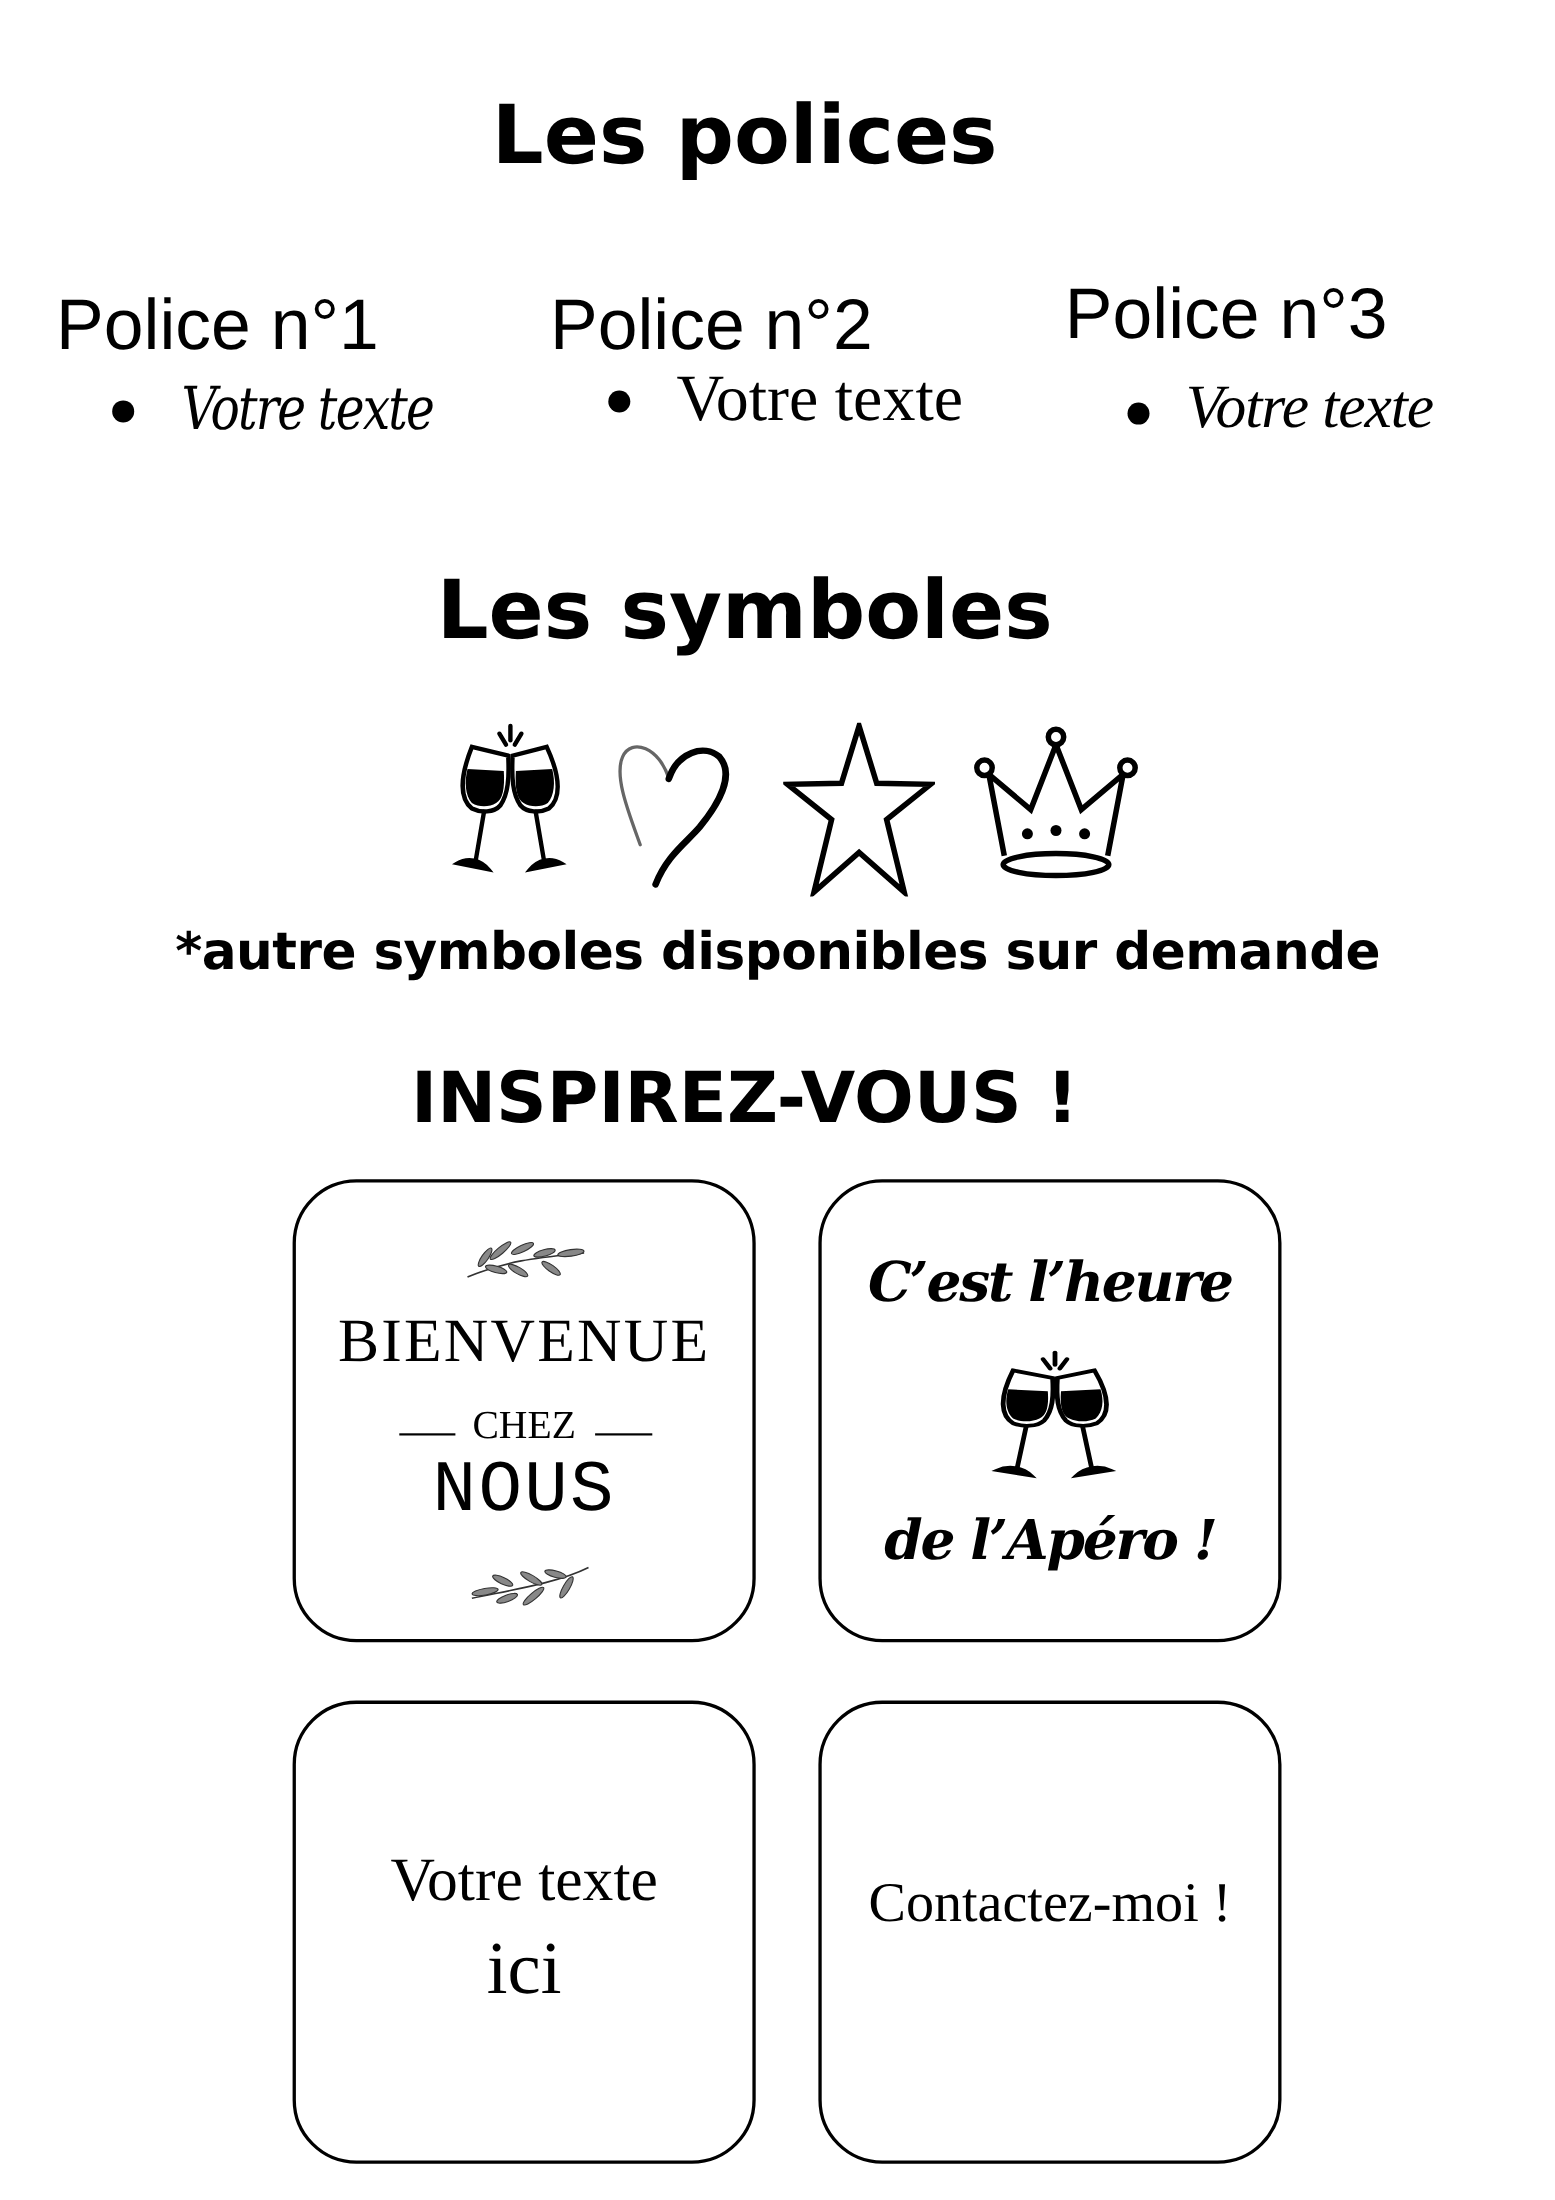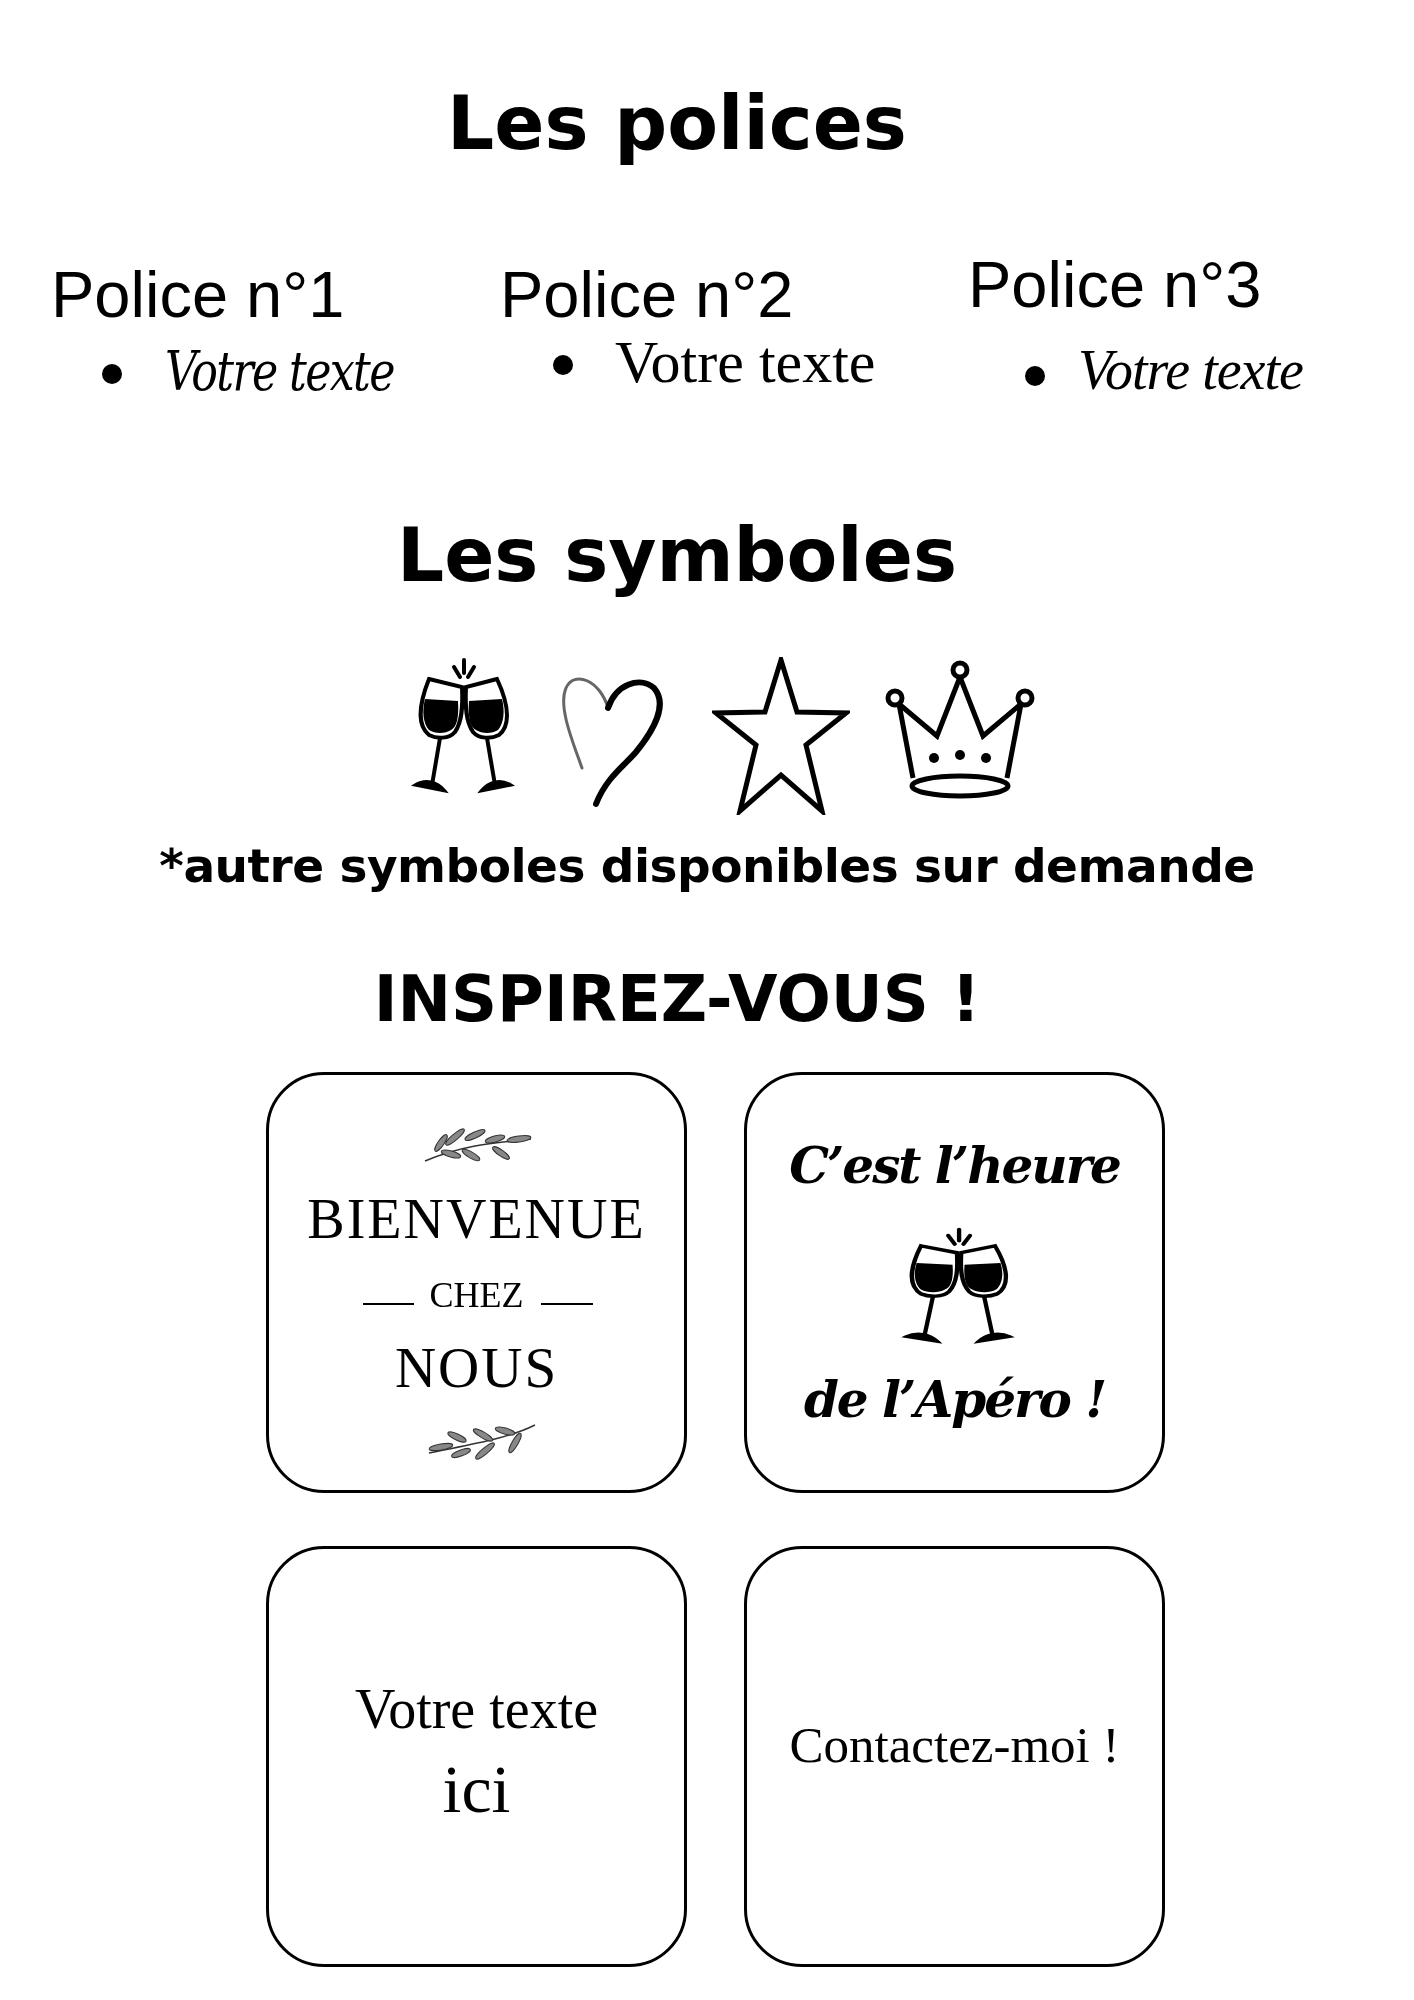--- a/index.html
+++ b/index.html
@@ -105,21 +105,21 @@
       <ellipse cx="96" cy="14" rx="12" ry="3" transform="rotate(-8 96 14)"></ellipse>
       <ellipse cx="28" cy="29" rx="10" ry="3" transform="rotate(15 28 29)"></ellipse>
       <ellipse cx="48" cy="30" rx="10" ry="3" transform="rotate(30 48 30)"></ellipse>
       <ellipse cx="78" cy="28" rx="10" ry="3" transform="rotate(35 78 28)"></ellipse>
     </g>
   </svg>
   <div class="card-text serif-card" style="top:116px; font-size:56px; letter-spacing:2px;">BIENVENUE</div>
   <div class="rule" style="left:94px; width:51px; top:228px;"></div>
   <div class="card-text serif-card" style="top:202px; font-size:36px;">CHEZ</div>
   <div class="rule" style="left:272px; width:52px; top:228px;"></div>
-  <div class="card-text serif-card" style="top:264px; font-size:57px; letter-spacing:2px;">NOUS</div>
+  <div class="card-text serif-card" style="top:248px; font-size:66px; letter-spacing:2px;font-family:Liberation Mono, monospace;">NOUS</div>
   <svg class="abs" style="left:158px; top:348px;" width="110" height="40" viewBox="0 0 110 40">
     <path d="M2 30 C40 22 80 16 108 2" stroke="#333" stroke-width="1.5" fill="none"></path>
     <g fill="#888" stroke="#333" stroke-width="1">
       <ellipse cx="14" cy="24" rx="12" ry="3" transform="rotate(-10 14 24)"></ellipse>
       <ellipse cx="30" cy="14" rx="10" ry="3" transform="rotate(25 30 14)"></ellipse>
       <ellipse cx="56" cy="12" rx="11" ry="3" transform="rotate(30 56 12)"></ellipse>
       <ellipse cx="78" cy="8" rx="10" ry="3" transform="rotate(15 78 8)"></ellipse>
       <ellipse cx="34" cy="30" rx="10" ry="3" transform="rotate(-20 34 30)"></ellipse>
       <ellipse cx="58" cy="28" rx="12" ry="3" transform="rotate(-40 58 28)"></ellipse>
       <ellipse cx="88" cy="20" rx="11" ry="3" transform="rotate(-60 88 20)"></ellipse>
@@ -146,14 +146,14 @@
   </svg>
   <div class="card-text script-card" style="top:300px; font-size:50px;">de l’Apéro !</div>
 </div>
 
 <div class="card" style="left:266px; top:1546px;">
   <div class="card-text serif-card" style="top:132px; font-size:56px;">Votre texte</div>
   <div class="card-text serif-card" style="top:206px; font-size:68px;">ici</div>
 </div>
 
 <div class="card" style="left:744px; top:1546px;">
-  <div class="card-text serif-card" style="top:171px; font-size:51px;">Contactez-moi !</div>
+  <div class="card-text serif-card" style="top:156px; font-size:51px;">Contactez-moi !</div>
 </div>
 
 </body></html>

